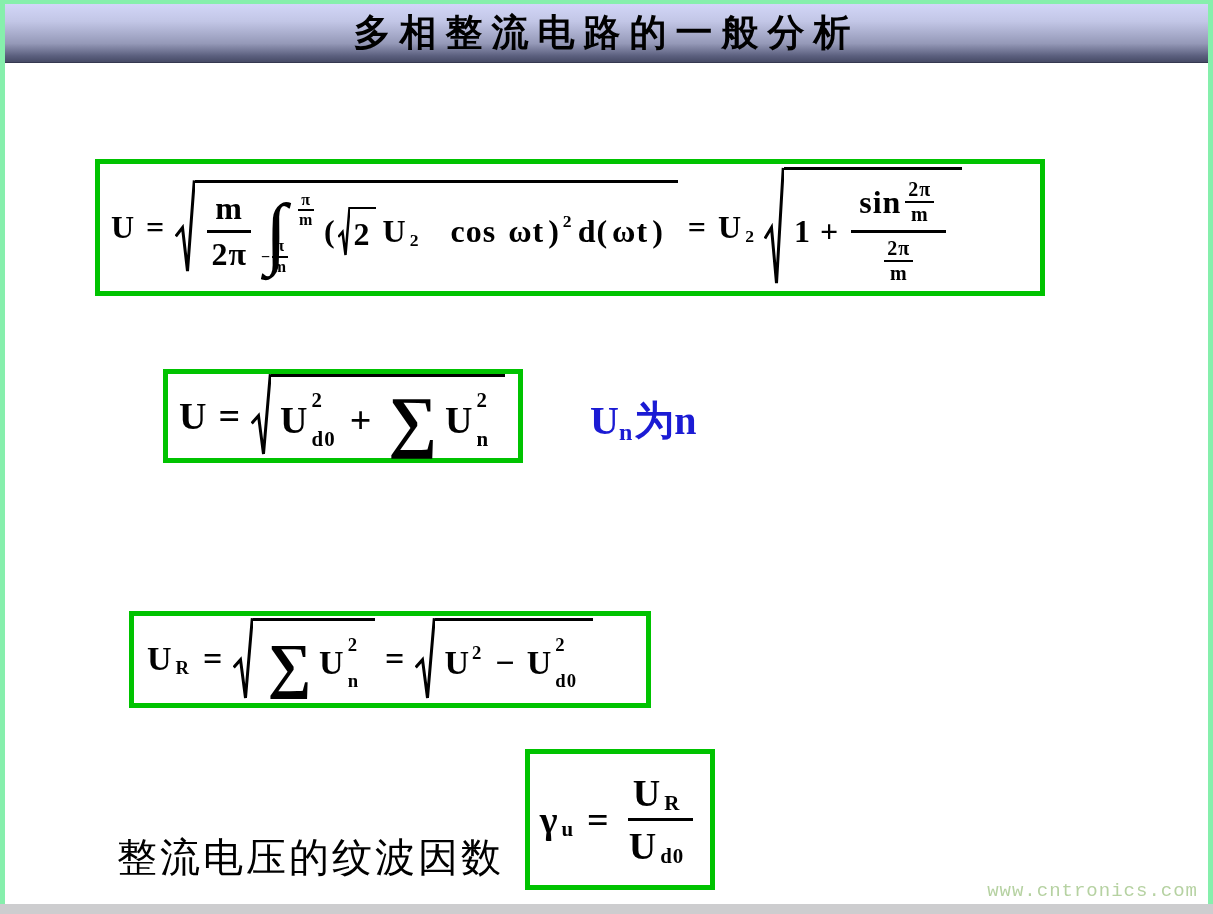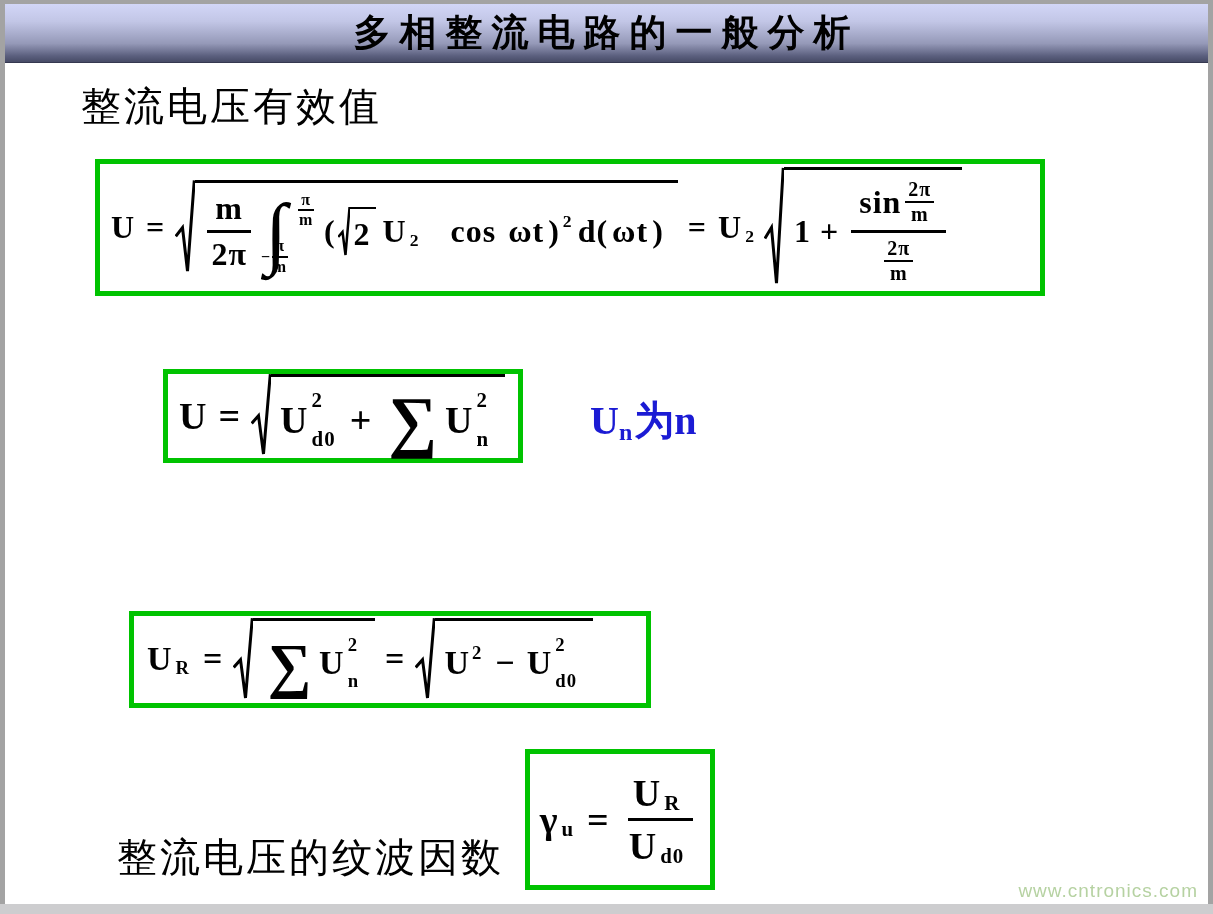--- a/index.html
+++ b/index.html
@@ -1,18 +1,18 @@
 <!DOCTYPE html>
 <html><head>
 <meta charset="utf-8">
 <style>
   html,body { margin:0; padding:0; }
   .page {
     position:relative; width:1213px; height:914px;
-    background:#a3a3a3; overflow:hidden;
+    background:#86efac; overflow:hidden;
     font-family:"Liberation Serif","DejaVu Serif",serif;
   }
   
   .banner {
     position:absolute; left:5px; right:5px; top:4px; height:58px;
     background:linear-gradient(180deg,#d2d6f7 0%,#c2c6e6 30%,#9599b8 68%,#62668437 70%,#5a5e7d 88%,#4b4f6b 100%);
     background:linear-gradient(180deg,#d2d6f7 0%,#c2c6e6 30%,#9599b8 68%,#5a5e7d 90%,#474b66 100%);
     display:flex; align-items:center; justify-content:center;
     border-bottom:1px solid #353850;
   }
@@ -30,21 +30,21 @@
   .heading {
     position:absolute; color:#000; font-size:40px; letter-spacing:3px;
     font-family:"Liberation Serif","DejaVu Serif",serif; white-space:nowrap;
   }
   .h1 { left:76px;  top:16px;  }
   .h2 { left:110px; top:474px; letter-spacing:1px; }
   .h3 { left:112px; top:724px;margin-top:43px; }
 
   .watermark {
     position:absolute; right:10px; bottom:2px;
-    font-family:Liberation Sans, sans-serif;
+    font-family:Liberation Mono, monospace;
     font-size:19px; color:#b6d2a2; letter-spacing:1px;
   }
 
   
   .fbox {
     position:absolute; box-sizing:border-box; background:#fff;
     border:5px solid #00c300; display:flex; align-items:center;
   }
   .box1 { left:90px;  top:96px;  width:950px; height:137px; padding-left:10px; }
   .box2 { left:158px; top:306px; width:360px; height:94px;  padding-left:10px; }
@@ -118,21 +118,20 @@
 <body>
 
 <div class="page">
 
   <div class="banner">
     <span class="title">多相整流电路的一般分析</span>
   </div>
 
   <div class="content">
 
-    <div class="heading h1">整流电压有效值</div>
 
     <div class="fbox box1">
       <div class="formula f1">
         <span class="v">U</span>
         <span class="op">=</span>
 
         <span class="sqrt">
           <svg class="tick" viewBox="0 0 24 100" preserveAspectRatio="none" aria-hidden="true">
               <path d="M2 58 L9 50 L15 96 L23 2" fill="none" stroke="#000" stroke-width="3" vector-effect="non-scaling-stroke" stroke-linecap="square"></path>
             </svg>

